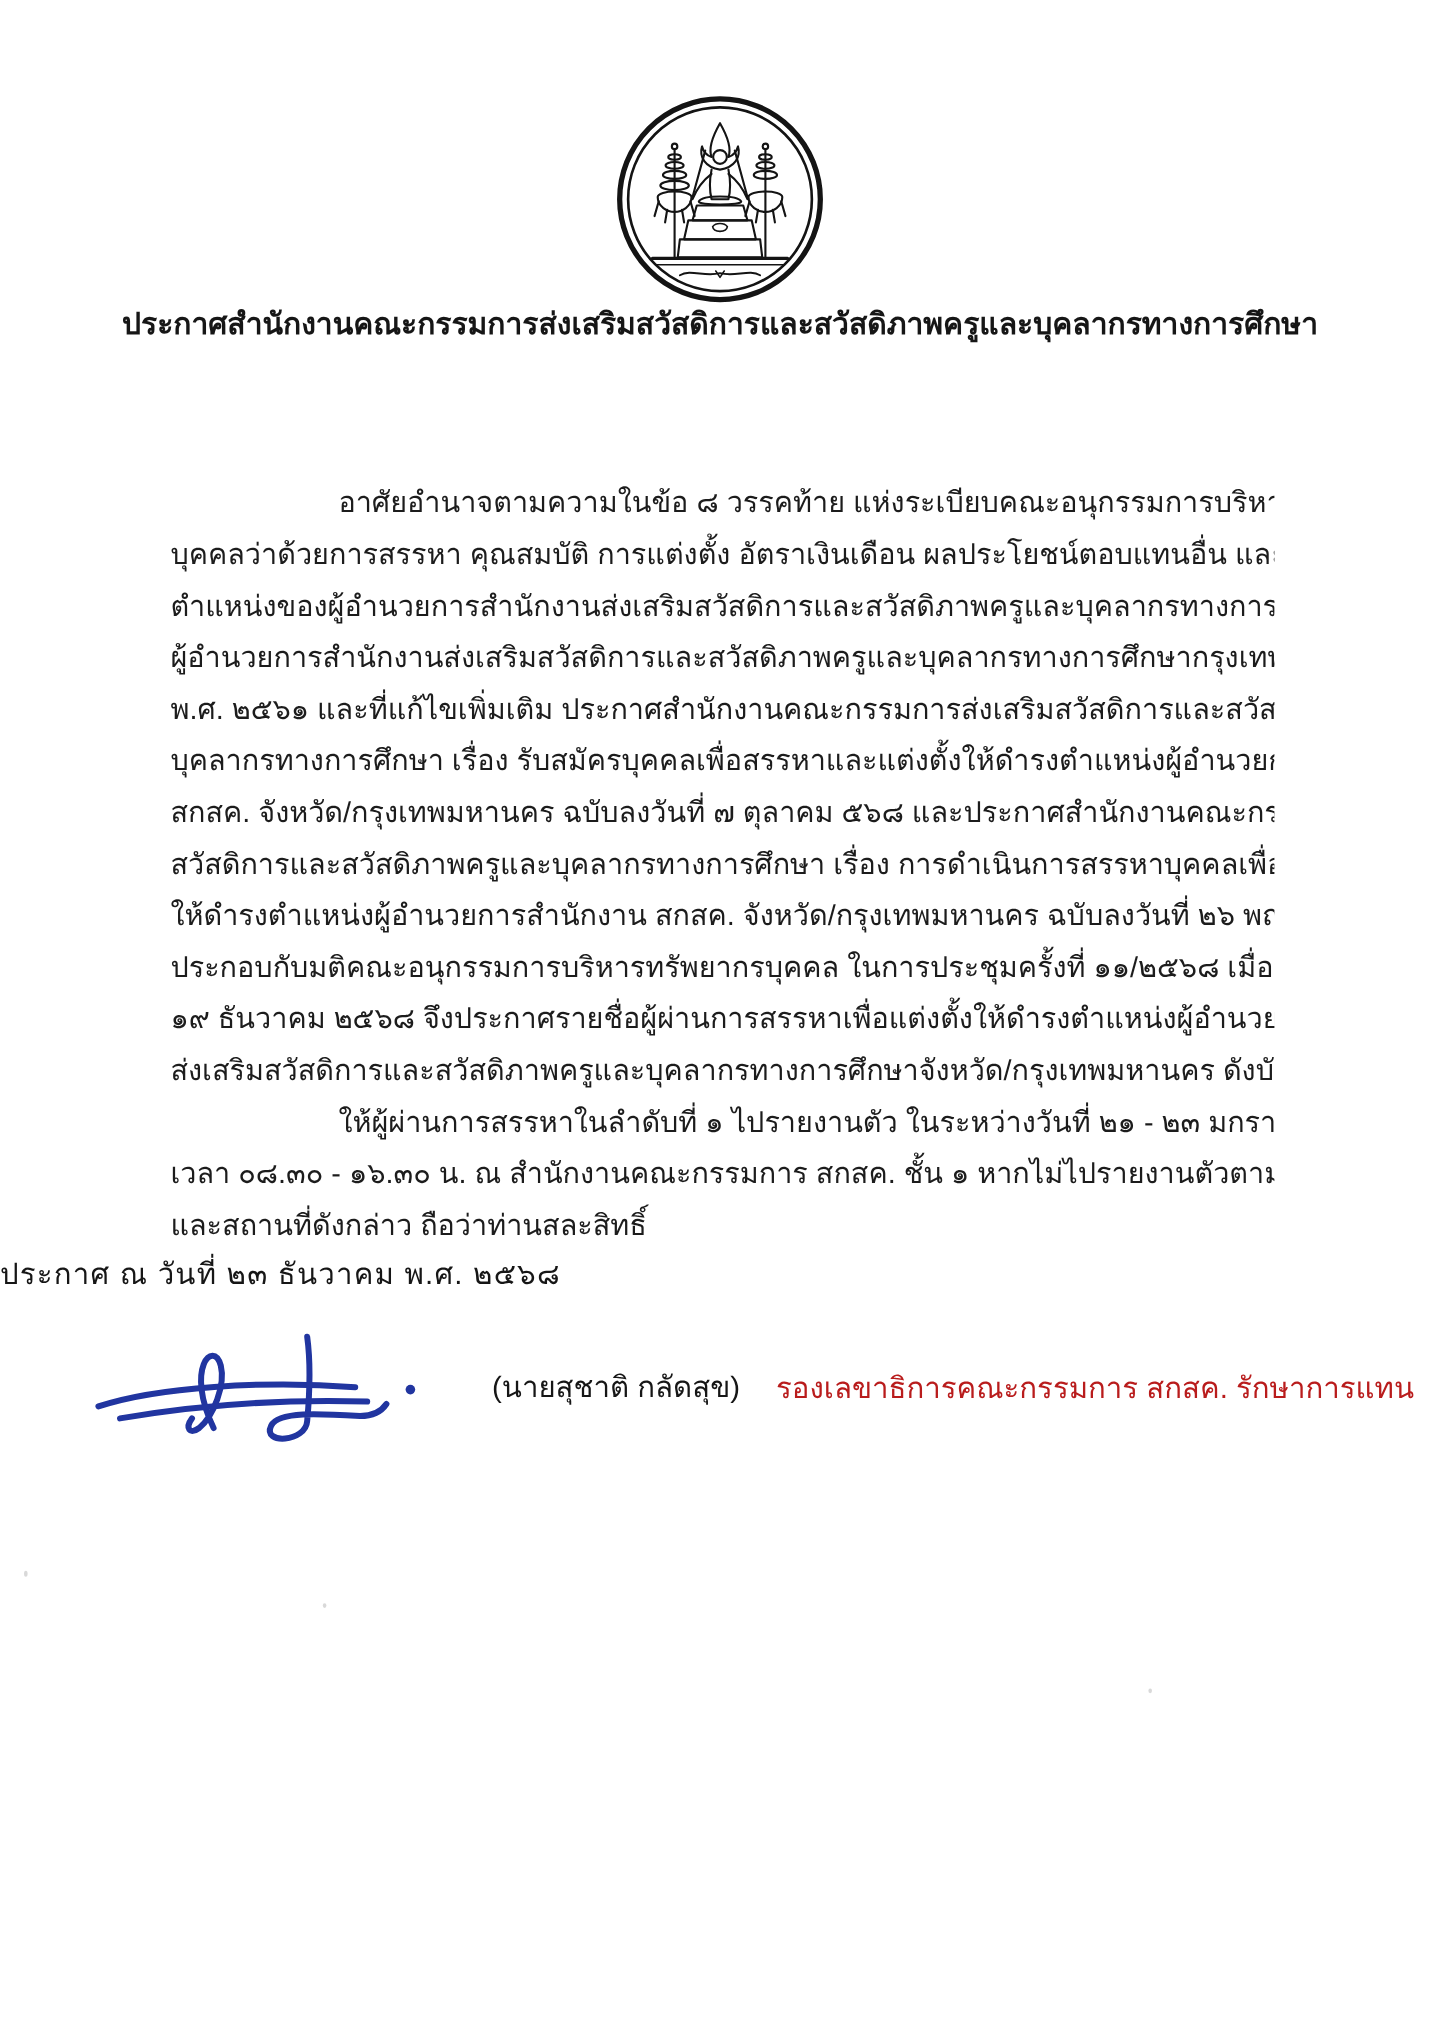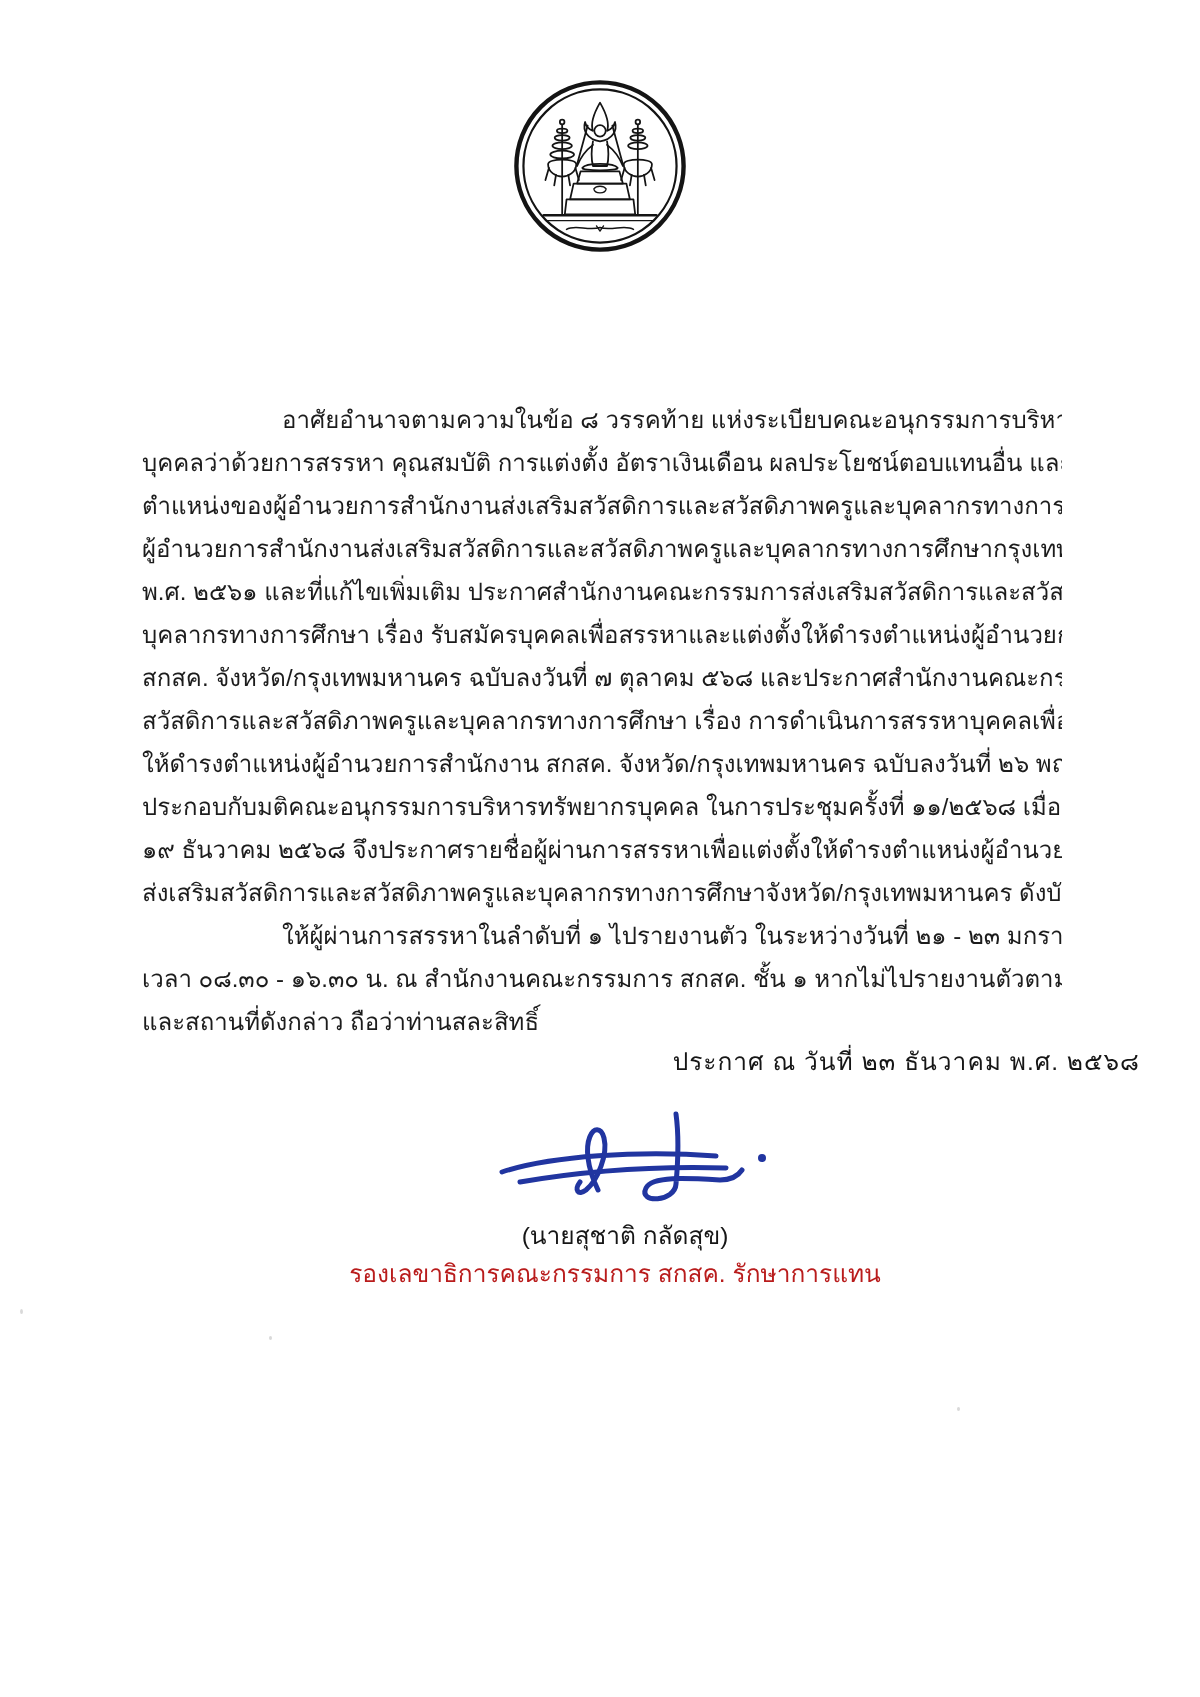--- a/index.html
+++ b/index.html
@@ -46,31 +46,31 @@
     text-align-last: justify;
     overflow: hidden;
   }
   .bline.first { text-indent: 140px; }
   .bline.last { text-align-last: left; }
   .para2 { margin-top: 0; }
   .dateline {
     position: absolute;
     top: 1042px;
     left: 0; right: 60px;
-    text-align: right;
+    text-align: left;
     font-size: 24.5px;
     color: #161616;
     letter-spacing: 1px;
   }
   .sig-block {
     position: absolute;
     top: 1096px;
     left: 0; right: 0;
     display: flex;
-    flex-direction: column;
+    flex-direction: row;
     align-items: center;
   }
   .sig-scribble {
     width: 300px;
     height: 120px;
     margin-left: 60px;
     margin-bottom: 2px;
   }
   .sig-name {
     font-size: 24.5px;
@@ -154,20 +154,21 @@
         <path d="M78,108 L122,108 L126,122 L74,122 Z"></path>
         <path d="M70,122 L130,122 L134,140 L66,140 Z"></path>
         <path d="M62,140 L138,140 L140,157 L60,157 Z"></path>
 
         <path d="M93,128 C96,124 104,124 107,128 C106,134 94,134 93,128 Z" stroke-width="1.5"></path>
       </g>
     </svg>
   </div>
 
   <div class="titles">
+    <div>ประกาศสำนักงานคณะกรรมการส่งเสริมสวัสดิการและสวัสดิภาพครูและบุคลากรทางการศึกษา</div>
   </div>
 
   <div class="content">
     <div>
       <div class="bline first">อาศัยอำนาจตามความในข้อ ๘ วรรคท้าย แห่งระเบียบคณะอนุกรรมการบริหารทรัพยากร</div>
       <div class="bline">บุคคลว่าด้วยการสรรหา คุณสมบัติ การแต่งตั้ง อัตราเงินเดือน ผลประโยชน์ตอบแทนอื่น และการพ้นจาก</div>
       <div class="bline">ตำแหน่งของผู้อำนวยการสำนักงานส่งเสริมสวัสดิการและสวัสดิภาพครูและบุคลากรทางการศึกษาจังหวัด และ</div>
       <div class="bline">ผู้อำนวยการสำนักงานส่งเสริมสวัสดิการและสวัสดิภาพครูและบุคลากรทางการศึกษากรุงเทพมหานคร</div>
       <div class="bline">พ.ศ. ๒๕๖๑ และที่แก้ไขเพิ่มเติม ประกาศสำนักงานคณะกรรมการส่งเสริมสวัสดิการและสวัสดิภาพครูและ</div>
       <div class="bline">บุคลากรทางการศึกษา เรื่อง รับสมัครบุคคลเพื่อสรรหาและแต่งตั้งให้ดำรงตำแหน่งผู้อำนวยการสำนักงาน</div>

